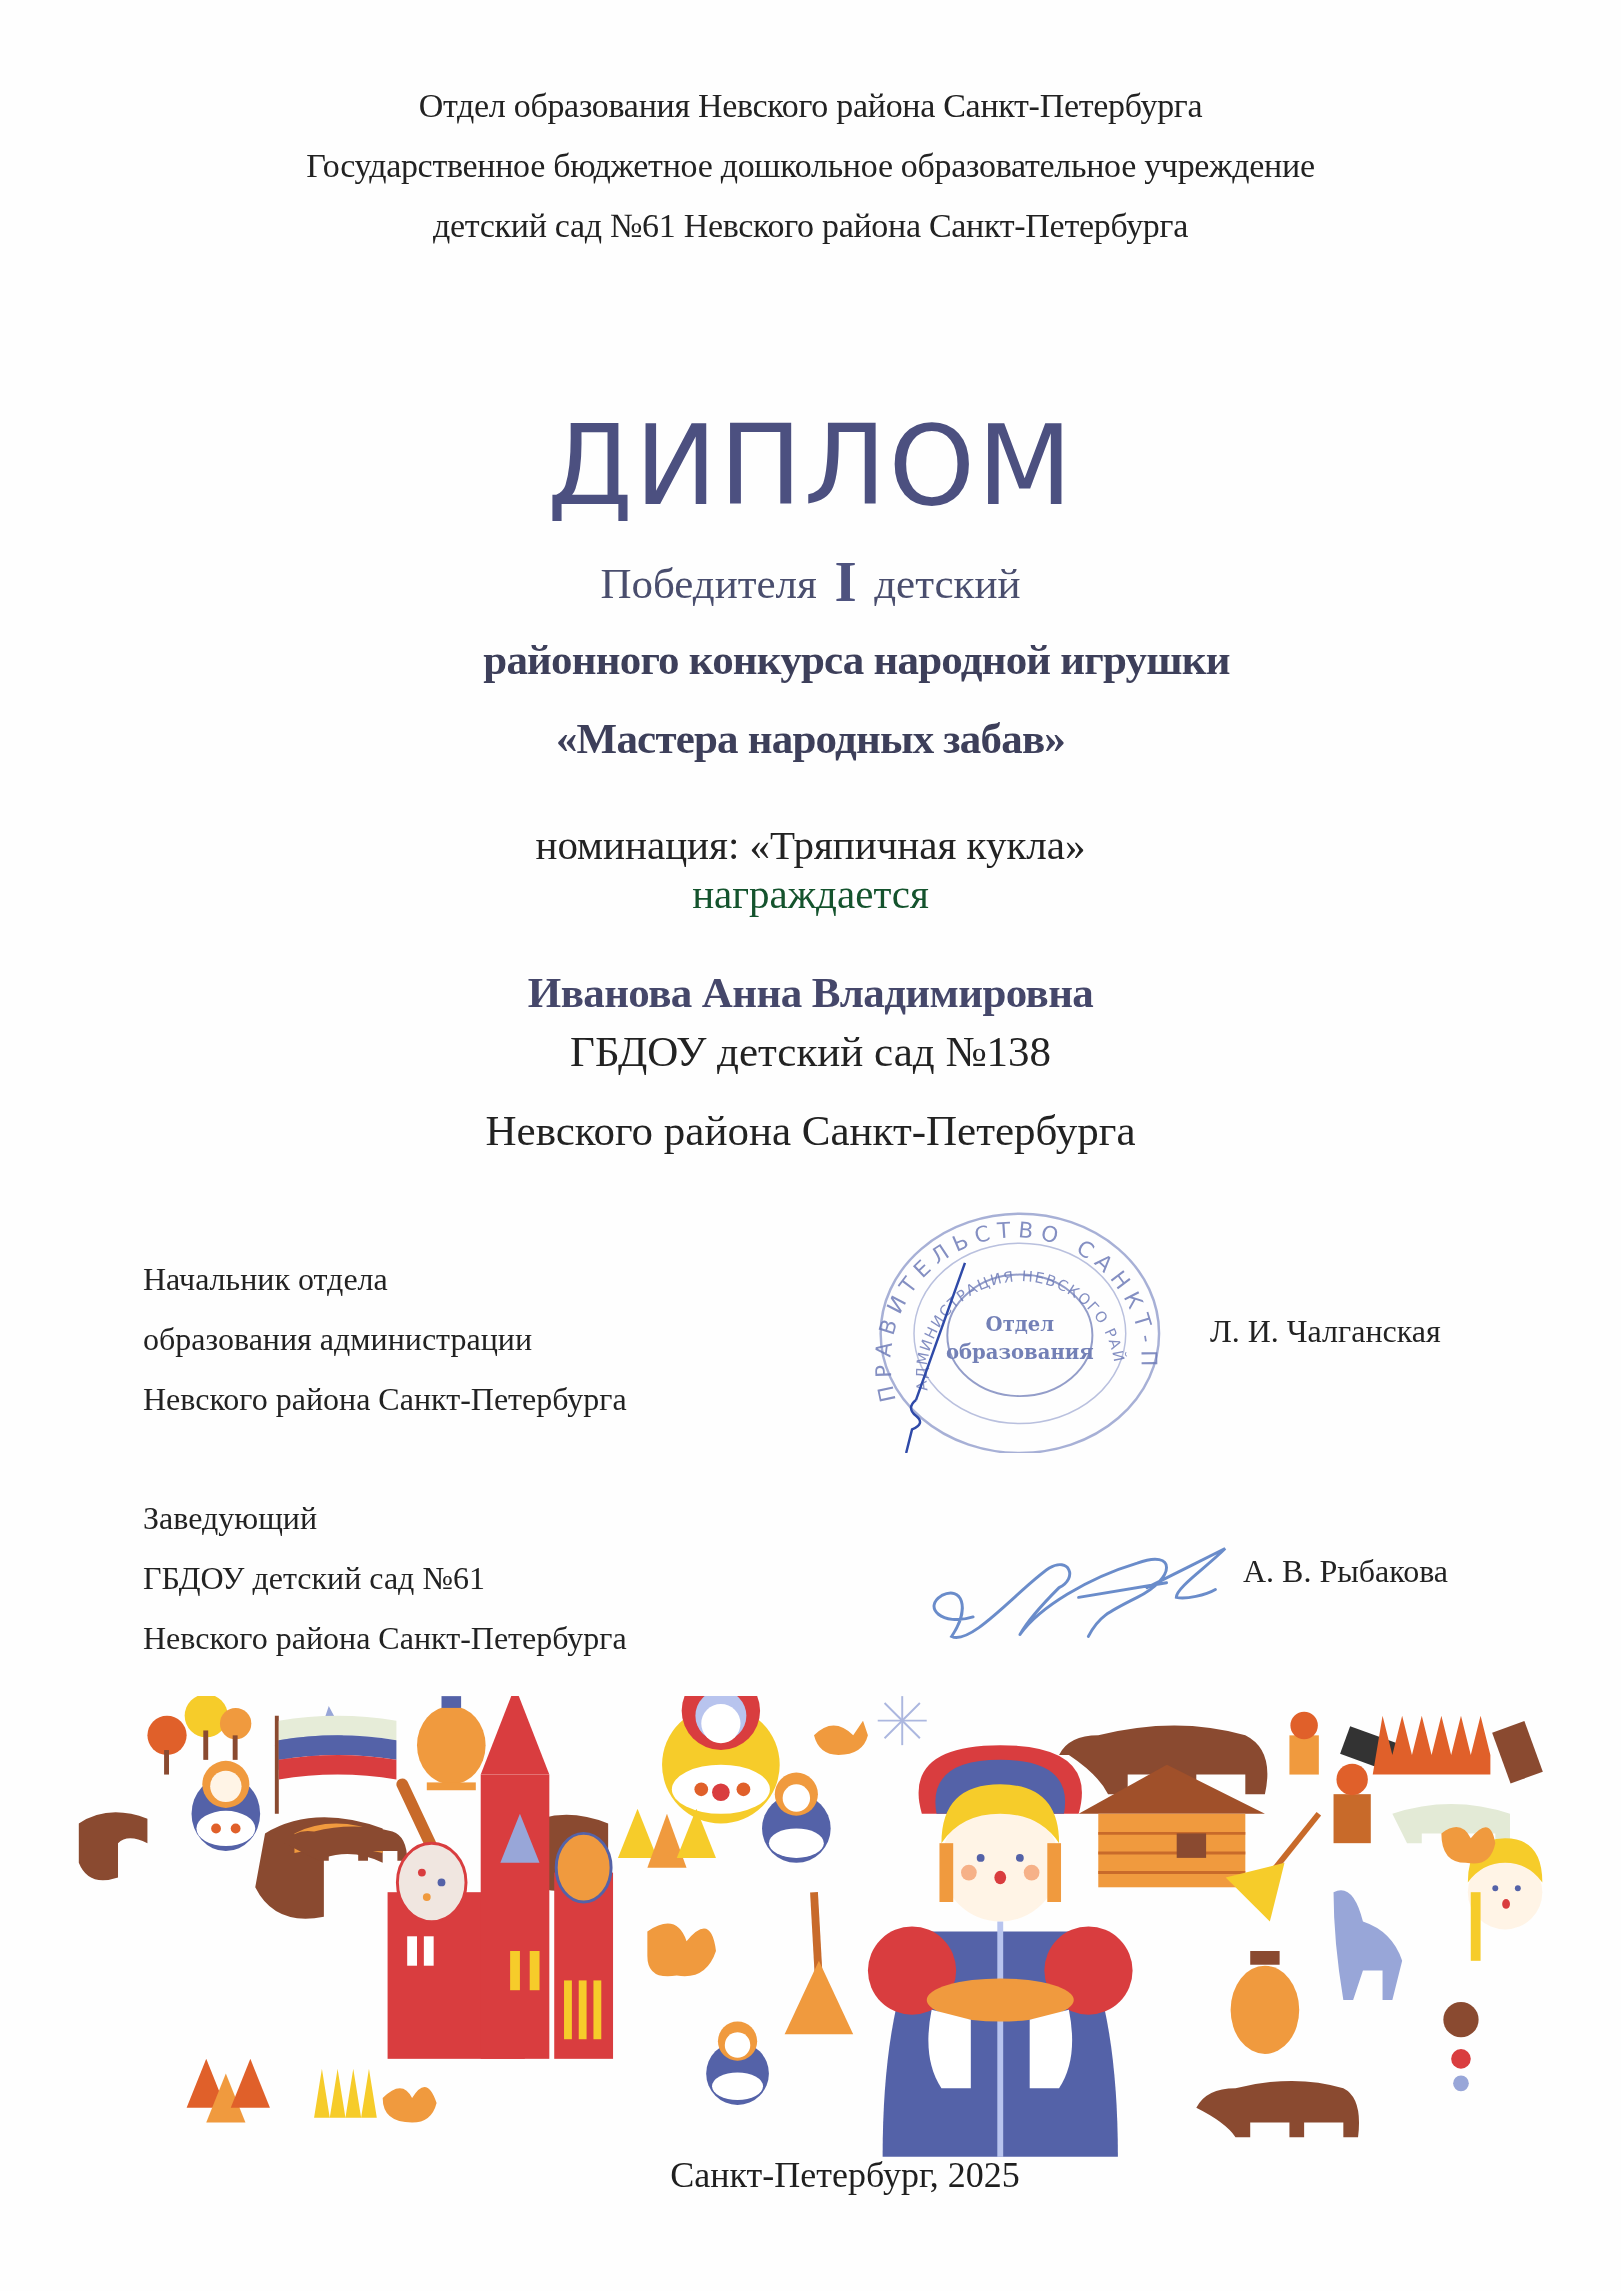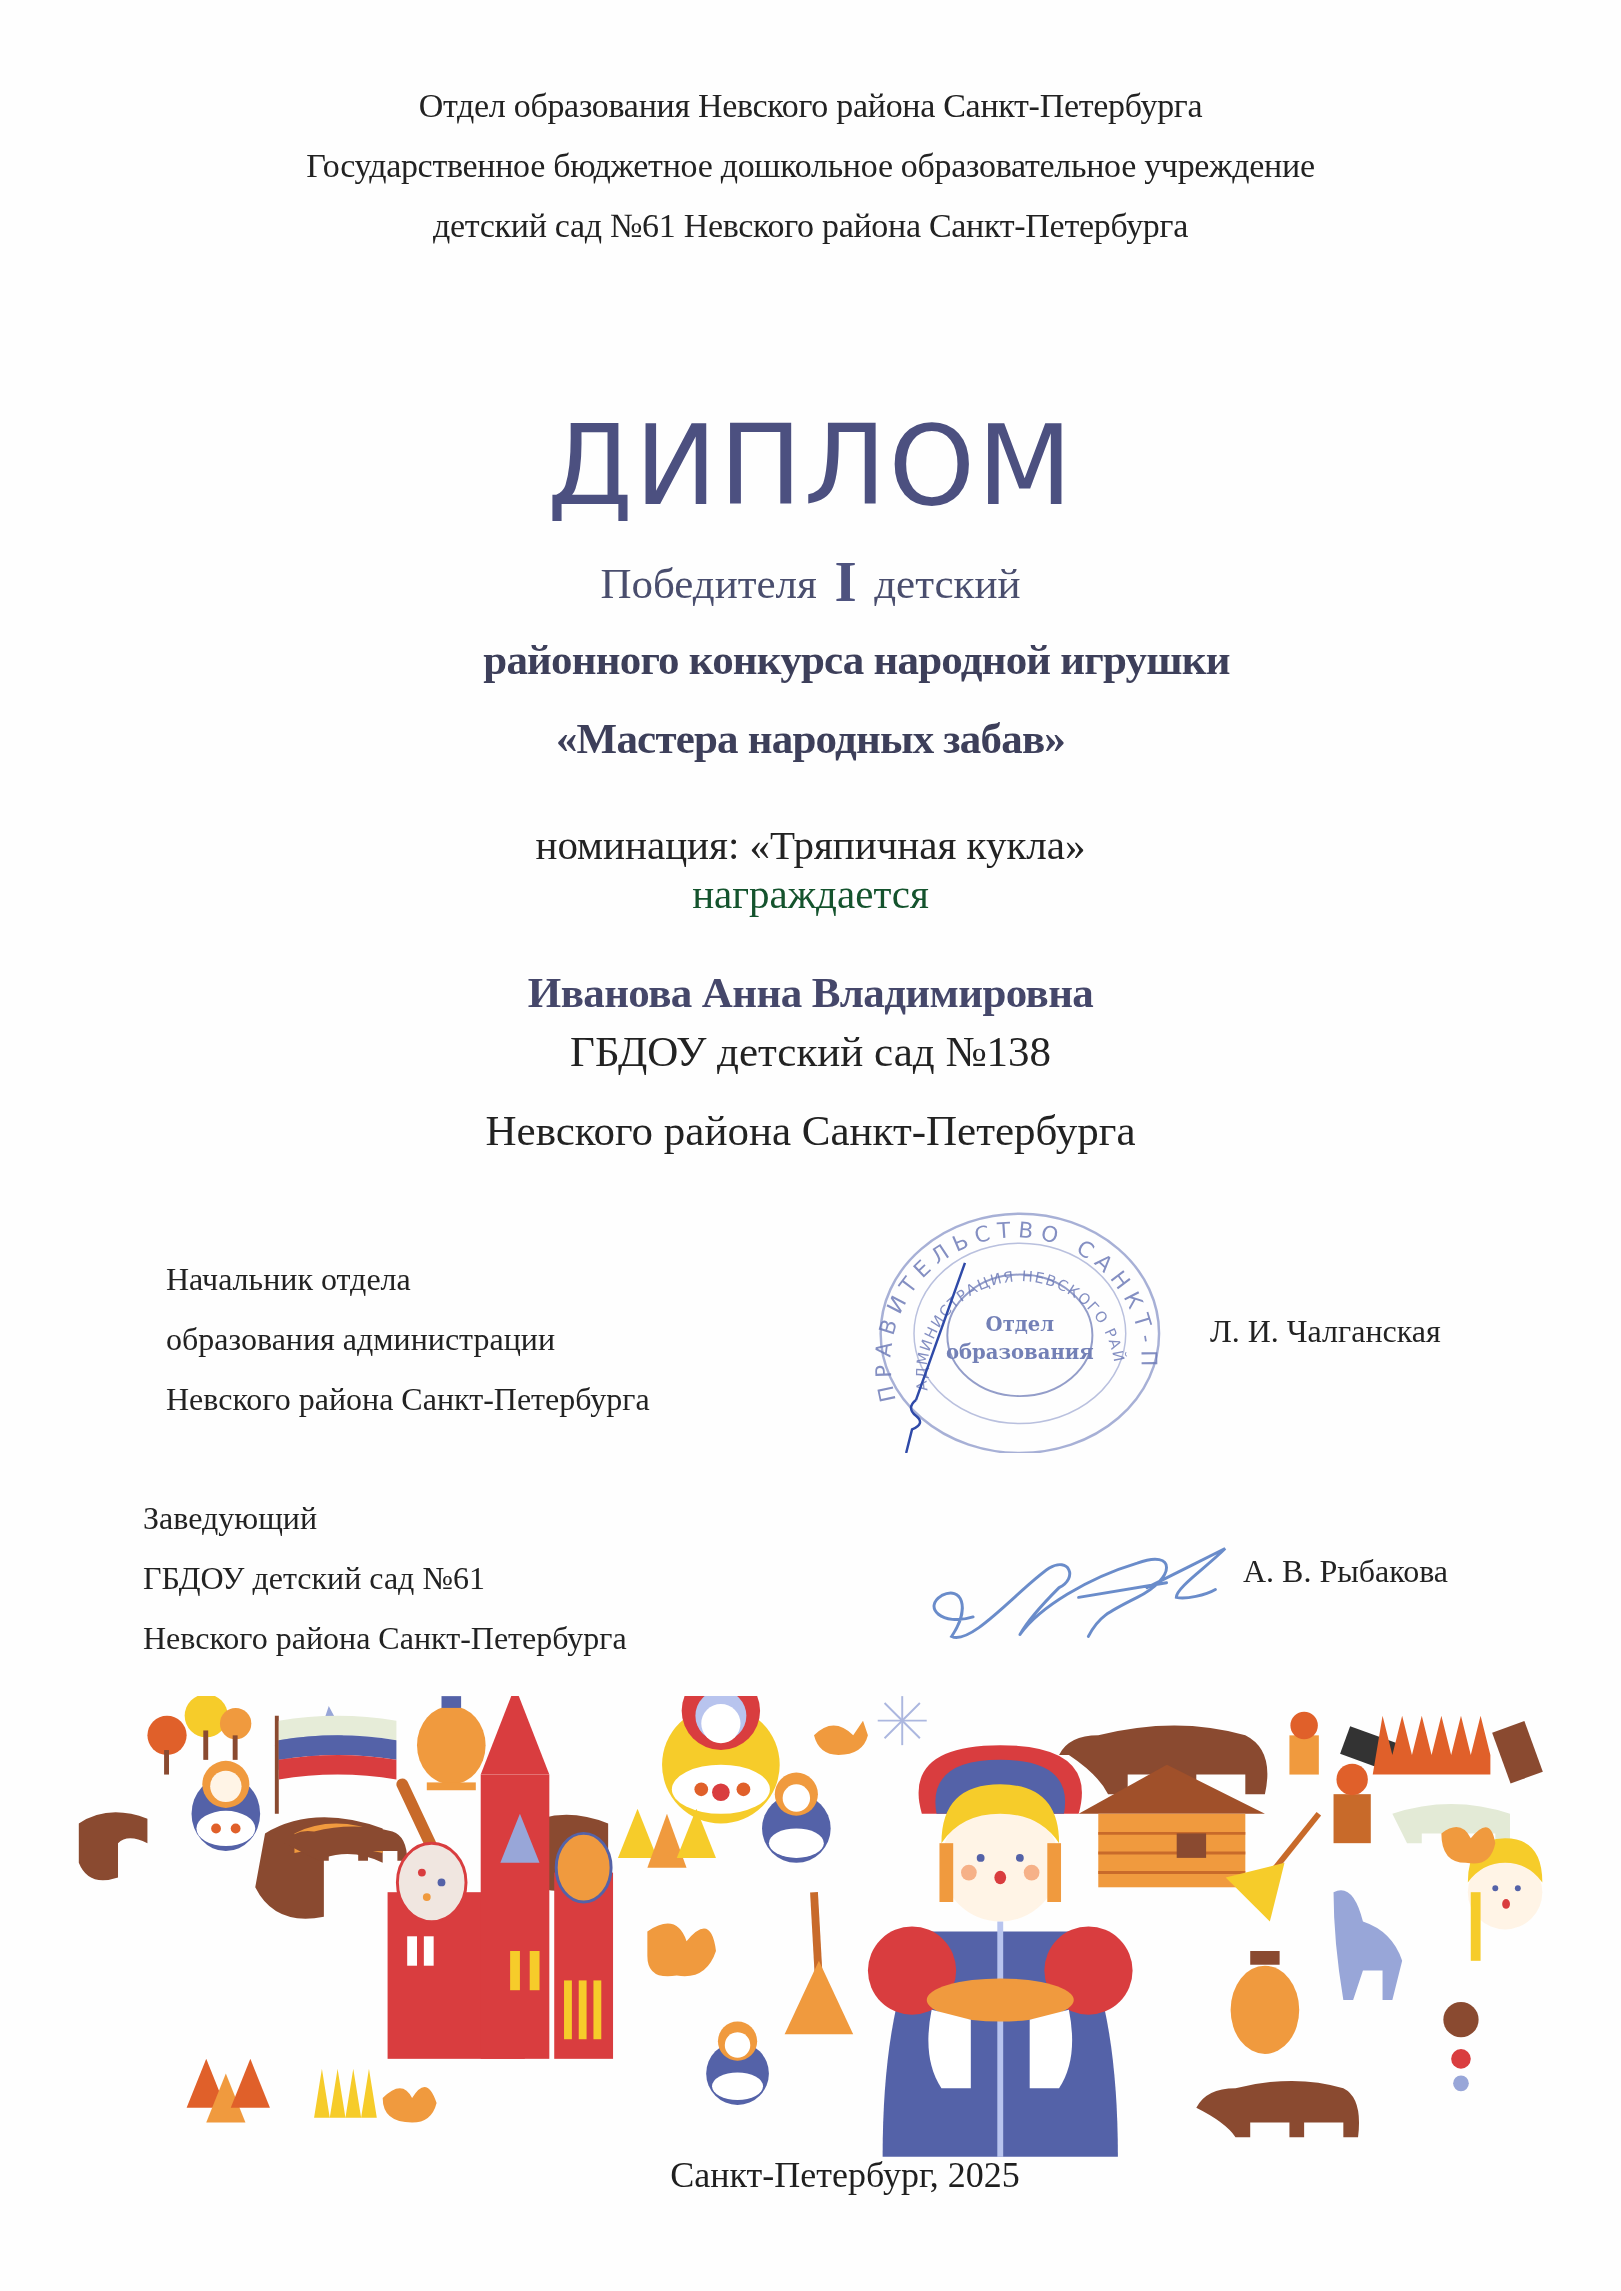--- a/index.html
+++ b/index.html
@@ -17,21 +17,21 @@
     .body-line { position: absolute; left: 0; width: 100%; text-align: center; }
     .contest { top: 635px; font-size: 43px; color: #3d3f5a; font-weight: bold; letter-spacing: -0.8px; padding-left: 46px; }
     .contest-name { top: 714px; font-size: 43px; color: #3d3f5a; font-weight: bold; letter-spacing: -0.8px; }
     .nomination { top: 792px; font-size: 41px; color: #222; margin-top: 29px; }
     .awarded { top: 870px; font-size: 41px; color: #14532d; }
     .recipient { top: 949px; font-size: 43px; color: #45476a; font-weight: bold; letter-spacing: -0.6px; margin-top: 19px; }
     .org1 { top: 1027px; font-size: 43px; color: #222; }
     .org2 { top: 1106px; font-size: 43px; color: #222; }
 
     .sig-block { position: absolute; left: 143px; font-size: 32px; line-height: 60px; color: #222; }
-    .sig1 { top: 1249px; margin-left: 23px; }
+    .sig1 { top: 1249px; }
     .sig2 { top: 1488px; }
     .sig-name { position: absolute; font-size: 32px; color: #222; }
     .sig-name-1 { top: 1313px; left: 1210px; }
     .sig-name-2 { top: 1553px; left: 1243px; }
 
     .stamp { position: absolute; left: 857px; top: 1204px; width: 312px; height: 249px; }
     .signature { position: absolute; left: 912px; top: 1529px; width: 343px; height: 127px; }
 
     .art { position: absolute; left: 69px; top: 1696px; width: 1490px; height: 461px; }
 

